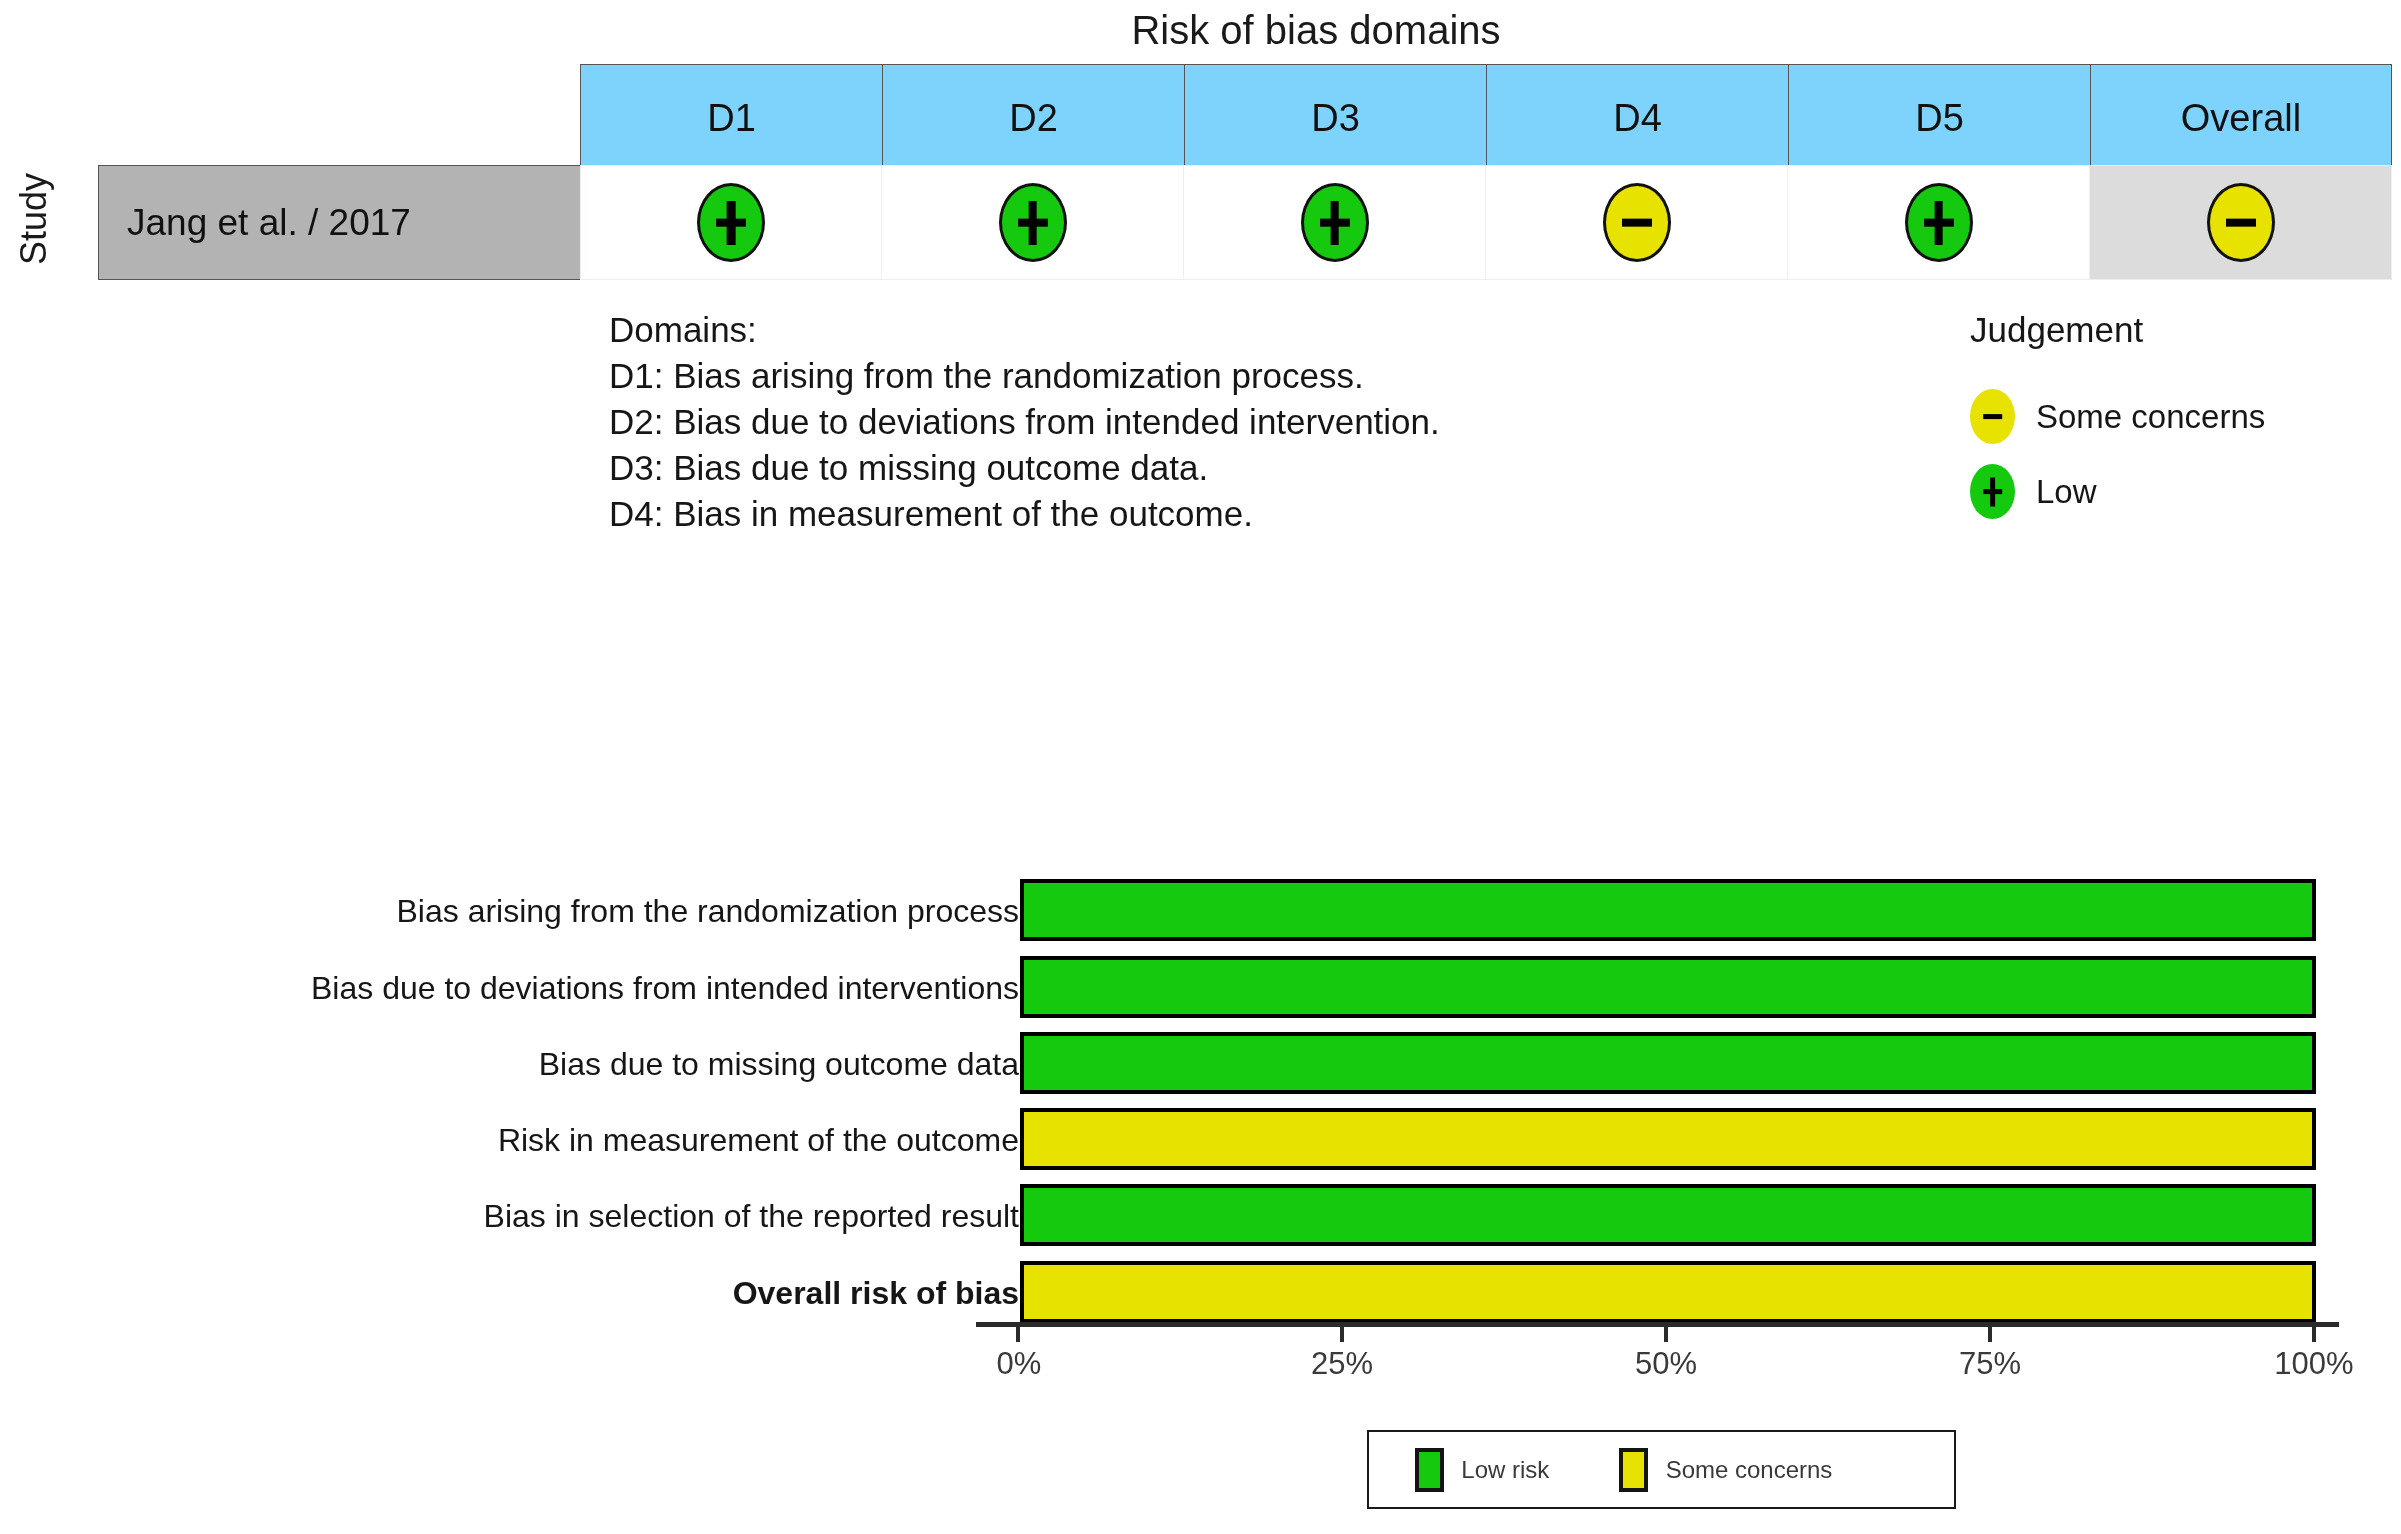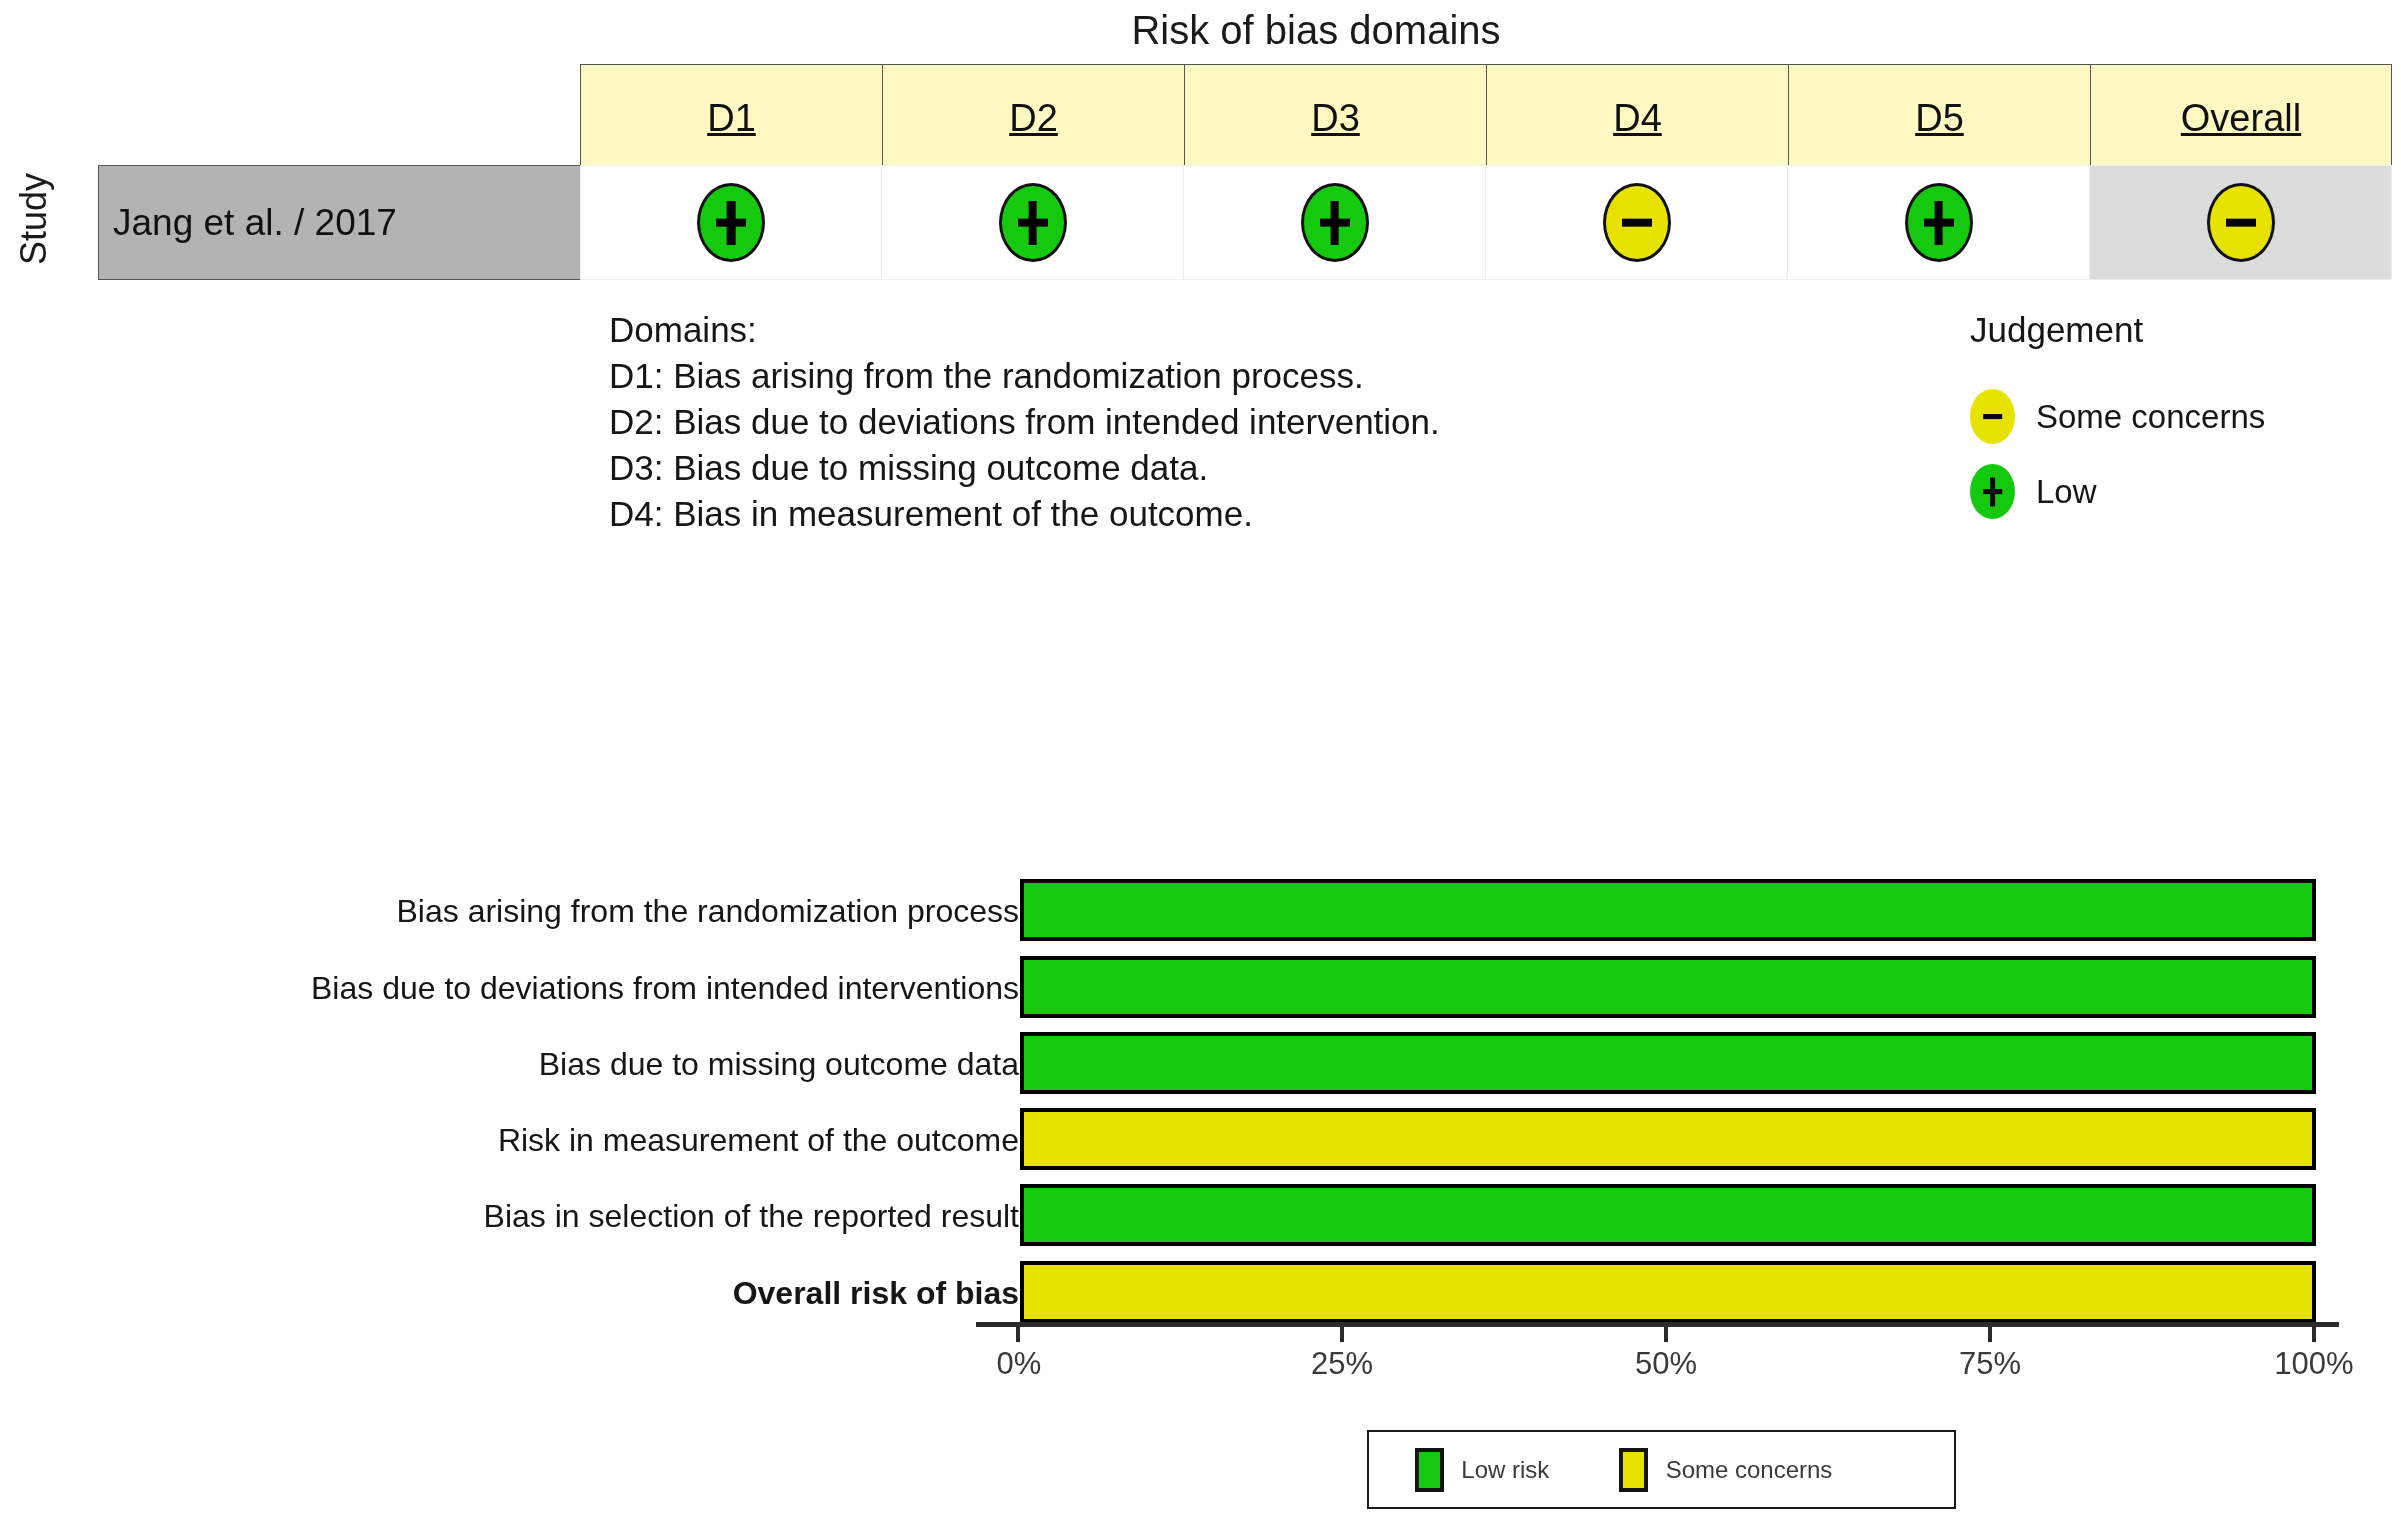--- a/index.html
+++ b/index.html
@@ -47,44 +47,43 @@
     position: absolute;
     left: 580px;
     top: 64px;
     height: 101px;
     display: flex;
   }
   .tl-hcell {
     width: 302px;
     height: 109px;
     box-sizing: border-box;
-    background: #fef9c3;
+    background: #7dd3fc;
     border: 1.7px solid #555555;
     border-right-width: 0;
     display: flex;
     align-items: center;
     justify-content: center;
     font-size: 38px;
     color: #111111;
-    text-decoration: underline;
   }
   .tl-hcell:last-child { border-right-width: 1.7px; }
 
   #tl-study-cell {
     position: absolute;
     left: 98px;
     top: 165px;
     width: 484px;
     height: 115px;
     box-sizing: border-box;
     background: #b3b3b3;
     border: 1.7px solid #555555;
     display: flex;
     align-items: center;
-    padding-left: 14px;
+    padding-left: 28px;
     font-size: 37px;
     color: #111111;
   }
 
   #tl-judge-row {
     position: absolute;
     left: 580px;
     top: 165px;
     height: 115px;
     display: flex;

